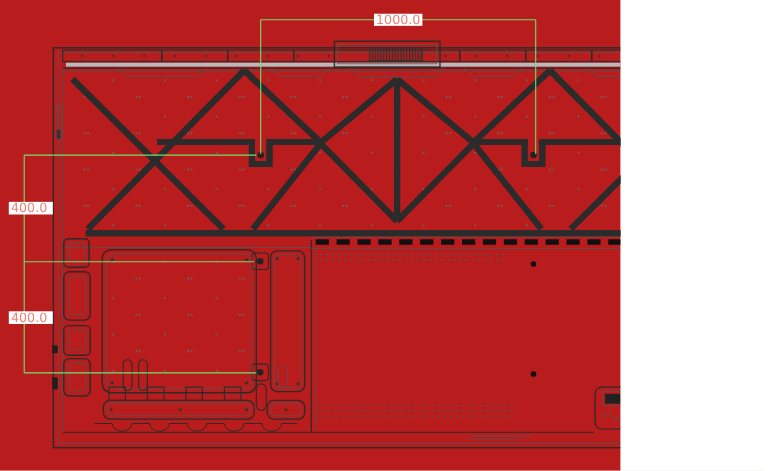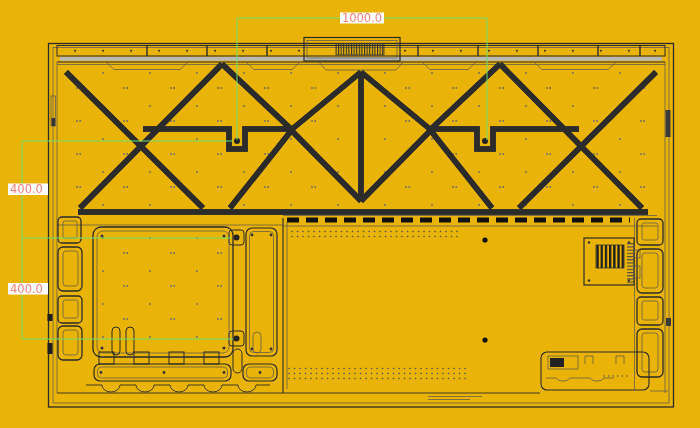--- a/index.html
+++ b/index.html
@@ -1,16 +1,16 @@
 <!DOCTYPE html>
 <html><head>
 <meta charset="utf-8">
 <style>
   html,body{margin:0;padding:0;background:#ffffff;}
-  .stage{position:relative;width:700px;height:428px;background:#eab308;overflow:hidden;
+  .stage{position:relative;width:564px;height:428px;background:#b91c1c;overflow:hidden;
          font-family:"DejaVu Sans",sans-serif;}
   svg{display:block;}
   .thin{stroke:#2b2b2b;stroke-width:1;fill:none;}
   .hair{stroke:#555;stroke-width:.7;fill:none;}
   .bar-out{stroke:#2b2b2b;stroke-width:5.5;fill:none;stroke-linejoin:miter;}
   .bar-in{stroke:#ffffff;stroke-width:3;fill:none;stroke-linejoin:miter;}
   .dim-text{font-family:"DejaVu Sans",sans-serif;font-size:11.5px;}
 </style>
 </head>
 <body>

